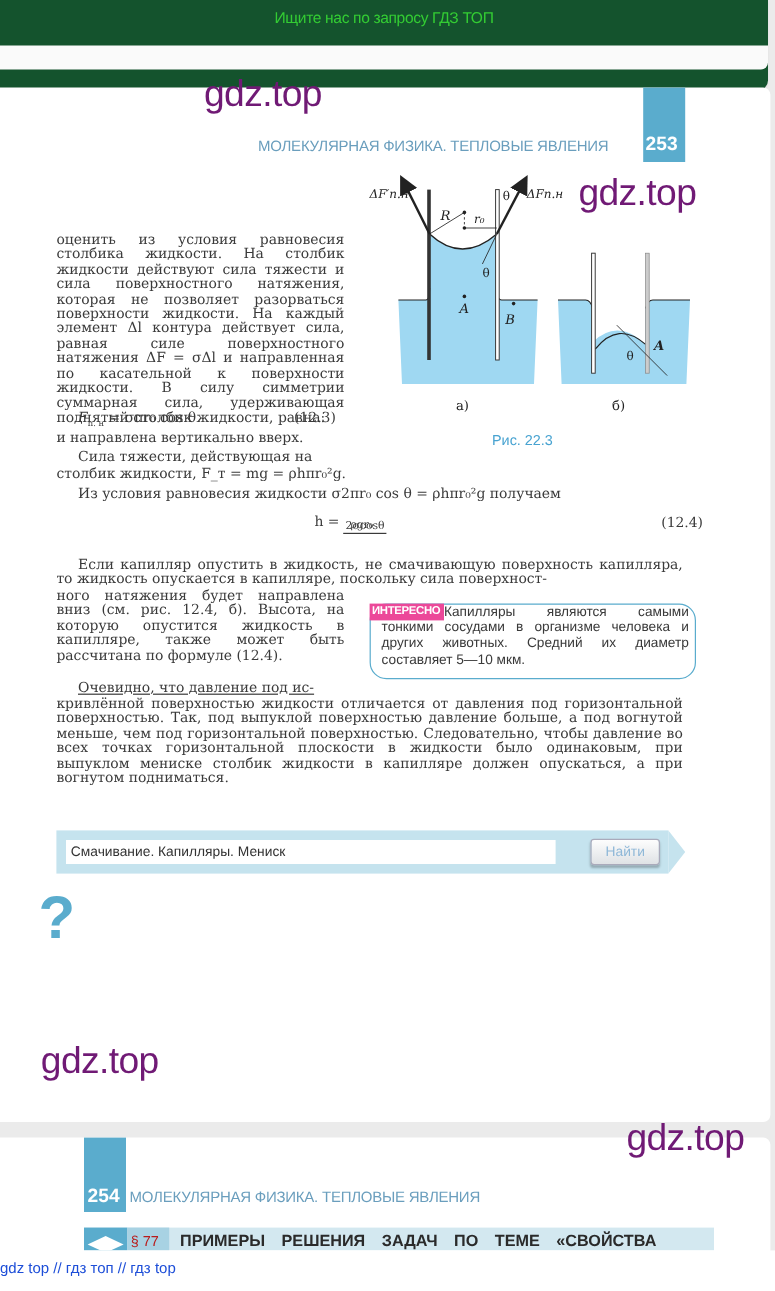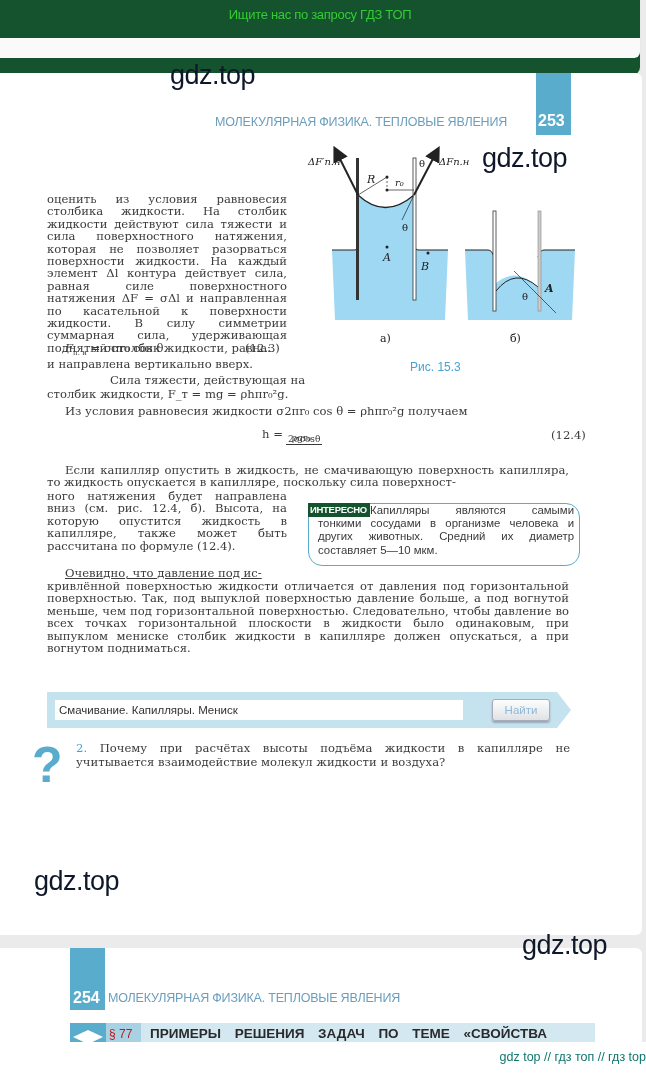--- a/index.html
+++ b/index.html
@@ -6,37 +6,37 @@
   html, body { width: 646px; height: 1076px; overflow: hidden; background: #ebebeb; }
   body { position: relative; font-family: "DejaVu Serif", serif; color: #3a3a3a; }
 
   .top-banner { position: absolute; left: 0; top: 0; width: 640px; height: 75px; background: #14532d; border-bottom-right-radius: 8px; box-shadow: 0 1px 2px rgba(0,0,0,0.05); }
   .top-banner-text { position: absolute; left: 0; right: 0; top: 7px; text-align: center; font-family: "Liberation Sans", sans-serif; font-size: 13px; color: #33cc33; letter-spacing: -0.3px; }
   .top-strip { position: absolute; left: 0; top: 38px; width: 640px; height: 20px; background: #fafafa; border-bottom-right-radius: 6px; }
 
   .page { position: absolute; left: 0; top: 73px; width: 642px; height: 862px; background: #fff; border-top-right-radius: 6px; border-bottom-right-radius: 6px; }
   .page2 { position: absolute; left: 0; top: 948px; width: 642px; height: 128px; background: #fff; border-top-right-radius: 6px; }
 
-  .wm { position: absolute; font-family: "Liberation Sans", sans-serif; color: #0f172a; font-size: 27px; letter-spacing: -0.5px; }
+  .wm { position: absolute; font-family: "Liberation Sans", sans-serif; color: #701a75; font-size: 31px; letter-spacing: -0.5px; }
 
   .running-head { position: absolute; left: 215px; top: 115px; font-family: "Liberation Sans", sans-serif; font-size: 12.5px; color: #6a9ebd; letter-spacing: -0.2px; }
   .page-num-bar { position: absolute; left: 536px; top: 73px; width: 35px; height: 62px; background: #5aaccd; }
   .page-num { position: absolute; left: 538px; top: 112px; font-family: "Liberation Sans", sans-serif; font-size: 16px; color: #fff; font-weight: bold; }
 
   .text { font-size: 11.6px; line-height: 12.4px; color: #3a3a3a; }
   .col-left { position: absolute; left: 47px; top: 149px; width: 240px; text-align: justify; margin-top: 44px; }
   .col-left p { text-indent: 0; }
   .formula-line { position: absolute; font-size: 11.6px; color: #3a3a3a; }
   .full { position: absolute; left: 47px; width: 522px; text-align: justify; }
 
   .fig { position: absolute; left: 300px; top: 145px; width: 280px; height: 235px; }
   .fig-caption { position: absolute; left: 410px; top: 360px; font-family: "Liberation Sans", sans-serif; font-size: 12px; color: #48a3d1; }
 
   .interest { position: absolute; left: 308px; top: 503px; width: 272px; height: 63px; border: 1.5px solid #5aaccd; border-radius: 14px; padding: 3px 8px 3px 12px; font-family: "Liberation Sans", sans-serif; font-size: 11.4px; line-height: 13.2px; color: #3a3a3a; }
-  .interest-badge { position: absolute; left: 308px; top: 503px; width: 62px; height: 14px; background: #14532d; color: #fff; font-family: "Liberation Sans", sans-serif; font-weight: bold; font-size: 9.5px; padding: 1px 2px; letter-spacing: -0.3px; }
+  .interest-badge { position: absolute; left: 308px; top: 503px; width: 62px; height: 14px; background: #ec4899; color: #fff; font-family: "Liberation Sans", sans-serif; font-weight: bold; font-size: 9.5px; padding: 1px 2px; letter-spacing: -0.3px; }
   .interest-text { position: absolute; left: 318px; top: 504px; width: 256px; font-family: "Liberation Sans", sans-serif; font-size: 11.4px; line-height: 13.2px; color: #3a3a3a; text-align: justify; }
 
   .search-band { position: absolute; left: 47px; top: 692px; width: 510px; height: 36px; background: #c5e3ee; }
   .search-arrow { position: absolute; left: 557px; top: 692px; width: 0; height: 0; border-top: 18px solid transparent; border-bottom: 18px solid transparent; border-left: 14px solid #c5e3ee; }
   .search-input { position: absolute; left: 55px; top: 700px; width: 408px; height: 20px; background: #fff; border: none; font-family: "Liberation Sans", sans-serif; font-size: 11.5px; color: #333; padding-left: 4px; }
   .search-button { position: absolute; left: 492px; top: 699px; width: 58px; height: 22px; border-radius: 3px; border: 1px solid #aab; background: linear-gradient(#fdfdfd, #dfe2e5); font-family: "Liberation Sans", sans-serif; font-size: 11.5px; color: #8fb8d8; box-shadow: 0 2px 2px rgba(0,0,0,0.25); }
 
   .qmark { position: absolute; left: 32px; top: 740px; font-family: "Liberation Sans", sans-serif; font-size: 50px; font-weight: bold; color: #5aaccd; line-height: 50px; }
   .questions { position: absolute; left: 76px; top: 742px; width: 494px; font-size: 11.6px; line-height: 13.8px; text-align: justify; }
   .qnum { color: #48a3d1; }
@@ -44,21 +44,21 @@
   .running-head2 { position: absolute; left: 108px; top: 991px; font-family: "Liberation Sans", sans-serif; font-size: 12.5px; color: #6a9ebd; letter-spacing: -0.2px; }
   .page-num-bar2 { position: absolute; left: 70px; top: 948px; width: 35px; height: 62px; background: #5aaccd; }
   .page-num2 { position: absolute; left: 73px; top: 989px; font-family: "Liberation Sans", sans-serif; font-size: 16px; color: #fff; font-weight: bold; }
 
   .section-band { position: absolute; left: 70px; top: 1023px; width: 525px; height: 19px; background: #d3e8f0; overflow: hidden; }
   .section-icon-box { position: absolute; left: 70px; top: 1023px; width: 36px; height: 19px; background: #5aaccd; overflow: hidden; }
   .section-num-box { position: absolute; left: 106px; top: 1023px; width: 35px; height: 19px; background: #a8d2e3; }
   .section-num { position: absolute; left: 109px; top: 1027px; font-family: "Liberation Sans", sans-serif; font-size: 12px; color: #b91c1c; }
   .section-title { position: absolute; left: 150px; top: 1026px; width: 445px; font-family: "Liberation Sans", sans-serif; font-weight: bold; font-size: 13.5px; color: #2a2a2a; word-spacing: 10px; white-space: nowrap; }
   .bottom-white { position: absolute; left: 0; top: 1042px; width: 646px; height: 34px; background: #fff; }
-  .footer-text { position: absolute; left: 0; right: 0; top: 1050px; text-align: right; font-family: "Liberation Sans", sans-serif; font-size: 12.5px; color: #0f766e; }
+  .footer-text { position: absolute; left: 0; right: 0; top: 1050px; text-align: left; font-family: "Liberation Sans", sans-serif; font-size: 12.5px; color: #1d4ed8; }
   i { font-style: italic; }
 </style>
 </head>
 <body>
 
 <div class="top-banner">
   <div class="top-banner-text">Ищите нас по запросу ГДЗ ТОП</div>
 </div>
 <div class="top-strip"></div>
 
@@ -72,21 +72,21 @@
 
 <div class="col-left text">
   <p>оценить из условия равновесия столбика жидкости. На столбик жидкости действуют сила тяжести и сила поверхностного натяжения, которая не позволяет разорваться поверхности жидкости. На каждый элемент Δl контура действует сила, равная силе поверхностного натяжения ΔF = σΔl и направленная по касательной к поверхности жидкости. В силу симметрии суммарная сила, удерживающая поднятый столбик жидкости, равна:</p>
 </div>
 
 <div class="formula-line" style="left:65px; top:341px;">
   <i>F</i><sub style="font-size:7px;">п. н</sub><span> = σπr₀ cos θ</span>
 </div>
 <div class="formula-line" style="left:245px; top:341px;">(12.3)</div>
 <div class="formula-line" style="left:47px; top:357px;">и направлена вертикально вверх.</div>
-<div class="formula-line" style="left:65px; top:373px;margin-left:45px;">Сила тяжести, действующая на</div>
+<div class="formula-line" style="left:65px; top:373px;">Сила тяжести, действующая на</div>
 <div class="formula-line" style="left:47px; top:387px;">столбик жидкости, F_т = mg = ρhπr₀²g.</div>
 <div class="formula-line" style="left:65px; top:404px;">Из условия равновесия жидкости σ2πr₀ cos θ = ρhπr₀²g получаем</div>
 
 <div class="formula-line" style="left:262px; top:420px;">
   <span style="position:absolute; left:0; top:7px; white-space:nowrap;">h = </span>
   <span style="position:absolute; left:24px; top:14px; font-size:9px; border-bottom:1px solid #3a3a3a; white-space:nowrap; padding:0 2px;">2σcosθ</span>
   <span style="position:absolute; left:30px; top:13px; font-size:9px; white-space:nowrap;">ρgr₀</span>
 </div>
 <div class="formula-line" style="left:527px; top:428px;margin-left:24px;">(12.4)</div>
 
@@ -125,40 +125,39 @@
   <path d="M165 105 L188 105 Q192 105 194 112 M238 112 Q240 105 244 105 L275 105" stroke="#222" fill="none" stroke-width="1"></path>
   <path d="M196 146 Q215 122 238 142" stroke="#222" fill="none" stroke-width="1"></path>
   <rect x="193" y="66" width="3" height="100" fill="#fff" stroke="#333" stroke-width="0.8"></rect>
   <rect x="238" y="66" width="3" height="100" fill="#ccc" stroke="#888" stroke-width="0.6"></rect>
   <line x1="214" y1="126" x2="256" y2="168" stroke="#222" stroke-width="0.7"></line>
   <text x="222" y="155" font-size="10" font-family="DejaVu Serif, serif" fill="#222">θ</text>
   <text x="245" y="147" font-size="11" font-style="italic" font-weight="bold" font-family="DejaVu Serif, serif" fill="#222">A</text>
   <text x="80" y="197" font-size="11" font-family="DejaVu Serif, serif" fill="#222">а)</text>
   <text x="210" y="197" font-size="11" font-family="DejaVu Serif, serif" fill="#222">б)</text>
 </svg>
-<div class="fig-caption">Рис. 15.3</div>
+<div class="fig-caption">Рис. 22.3</div>
 
 <div class="full text" style="top:464px; text-indent:18px;">Если капилляр опустить в жидкость, не смачивающую поверхность капилляра, то жидкость опускается в капилляре, поскольку сила поверхност-</div>
 <div class="text" style="position:absolute; left:47px; top:490px; width:240px; text-align:justify;">ного натяжения будет направлена вниз (см. рис. 12.4, б). Высота, на которую опустится жидкость в капилляре, также может быть рассчитана по формуле (12.4).</div>
 
 <div class="interest"></div>
 <div class="interest-badge">ИНТЕРЕСНО</div>
 <div class="interest-text"><span style="display:inline-block; width:52px;"></span><span>Капилляры являются самыми тонкими сосудами в организме человека и других животных. Средний их диаметр составляет 5—10 мкм.</span></div>
 
 <div class="text" style="position:absolute; left:65px; top:567px; width:230px;text-decoration:underline;">Очевидно, что давление под ис-</div>
 <div class="full text" style="top:580px;">кривлённой поверхностью жидкости отличается от давления под горизонтальной поверхностью. Так, под выпуклой поверхностью давление больше, а под вогнутой меньше, чем под горизонтальной поверхностью. Следовательно, чтобы давление во всех точках горизонтальной плоскости в жидкости было одинаковым, при выпуклом мениске столбик жидкости в капилляре должен опускаться, а при вогнутом подниматься.</div>
 
 <div class="search-band"></div>
 <div class="search-arrow"></div>
 <input class="search-input" type="text" value="Смачивание. Капилляры. Мениск" style="">
 <button class="search-button">Найти</button>
 
 <div class="qmark">?</div>
 <div class="questions">
-  <div><span class="qnum">2.</span> <span>Почему при расчётах высоты подъёма жидкости в капилляре не учитывается взаимодействие молекул жидкости и воздуха?</span></div>
 </div>
 
 <div class="wm" style="left:34px; top:866px;">gdz.top</div>
 
 <div class="page2"></div>
 <div class="wm" style="left:522px; top:930px;">gdz.top</div>
 <div class="page-num-bar2"></div>
 <div class="page-num2">254</div>
 <div class="running-head2">МОЛЕКУЛЯРНАЯ ФИЗИКА. ТЕПЛОВЫЕ ЯВЛЕНИЯ</div>
 

